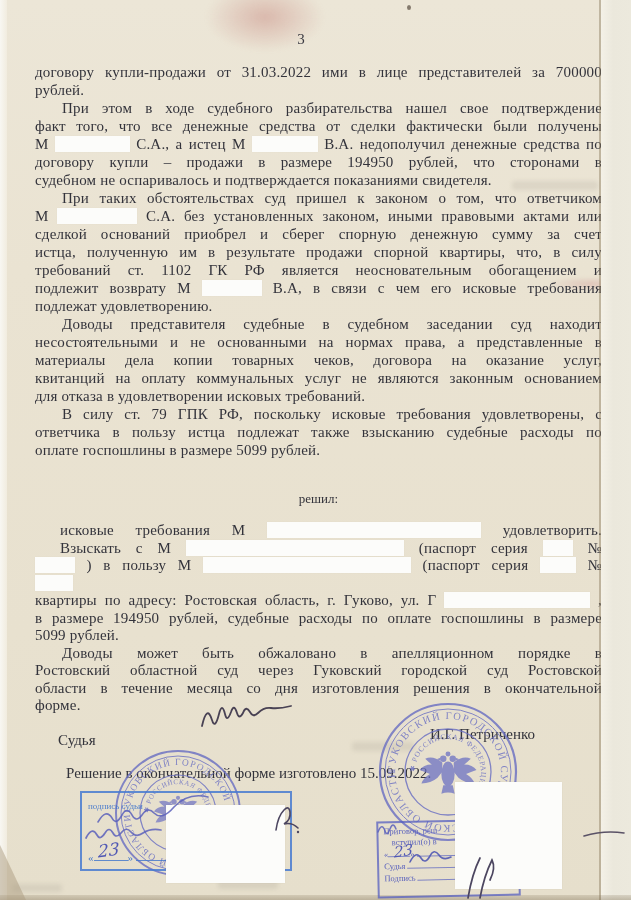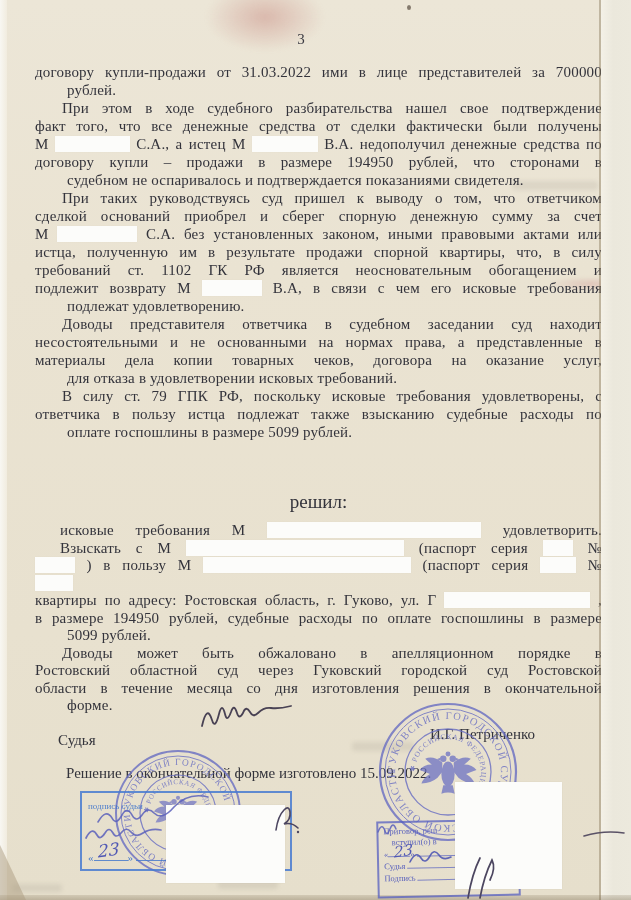--- a/index.html
+++ b/index.html
@@ -28,25 +28,25 @@
   .ghost{position:absolute;background:rgba(115,108,96,.12);filter:blur(2px);border-radius:3px;}
 
   
   .pagenum{position:absolute;left:0;top:31px;width:602px;text-align:center;
            font-size:15px;color:#3a3a42;}
   .tblock{position:absolute;left:35px;width:567px;color:#33333b;font-size:15px;}
   .blockA .ln{height:18px;line-height:18px;}
   .blockB .ln{height:17.5px;line-height:17.5px;}
   .ln{display:block;text-align:justify;text-align-last:justify;overflow:visible;
       letter-spacing:.2px;}
-  .ln.end{text-align-last:left;margin-left:32px;}
+  .ln.end{text-align-last:left;}
   .ind{text-indent:27px;}
   .ind2{text-indent:25px;}
   .reshil{position:absolute;left:35px;top:491px;width:567px;text-align:center;
-          font-size:19px;color:#33333b;}
+          font-size:13px;color:#33333b;}
   .redact{display:inline-block;height:16px;background:#fcfcfa;vertical-align:-3px;
           box-shadow:0 0 1px rgba(0,0,0,.06);}
 
   .sigline{position:absolute;font-size:15px;color:#33333b;}
 
   
   .whitebox{position:absolute;background:#fcfcfa;box-shadow:0 0 2px rgba(0,0,0,.05);z-index:40;}
   .seal{position:absolute;z-index:20;opacity:.82;filter:blur(.2px);}
   .copy-stamp{position:absolute;left:80px;top:791px;width:212px;height:80px;
               border:2px solid rgba(70,122,208,.85);color:#3f74cc;z-index:30;
@@ -82,30 +82,31 @@
   <div class="pagenum">3</div>
 
   <div class="tblock blockA" style="top:63px;">
     <div class="ln"><span>договору купли-продажи от 31.03.2022 ими в лице представителей за 700000</span></div>
     <div class="ln end"><span>рублей.</span></div>
     <div class="ln ind"><span>При этом в ходе судебного разбирательства нашел свое подтверждение</span></div>
     <div class="ln"><span>факт того, что все денежные средства от сделки фактически были получены</span></div>
     <div class="ln"><span>М</span> <span class="redact" style="width:75px"></span> <span>С.А., а истец М</span> <span class="redact" style="width:66px"></span> <span>В.А. недополучил денежные средства по</span></div>
     <div class="ln"><span>договору купли – продажи в размере 194950 рублей, что сторонами в</span></div>
     <div class="ln end"><span>судебном не оспаривалось и подтверждается показаниями свидетеля.</span></div>
-    <div class="ln ind"><span>При таких руководствуясь суд пришел к выводу о том, что ответчиком</span></div>
+    <div class="ln ind"><span>При таких обстоятельствах суд пришел к законом о том, что ответчиком</span></div>
+    <div class="ln"><span>М</span> <span class="redact" style="width:80px"></span> <span>С.А. без установленных законом, иными правовыми актами или</span></div>
     <div class="ln"><span>сделкой оснований приобрел и сберег спорную денежную сумму за счет</span></div>
-    <div class="ln"><span>М</span> <span class="redact" style="width:80px"></span> <span>С.А. без установленных законом, иными правовыми актами или</span></div>
     <div class="ln"><span>истца, полученную им в результате продажи спорной квартиры, что, в силу</span></div>
     <div class="ln"><span>требований ст. 1102 ГК РФ является неосновательным обогащением и</span></div>
     <div class="ln"><span>подлежит возврату М</span> <span class="redact" style="width:60px"></span> <span>В.А, в связи с чем его исковые требования</span></div>
     <div class="ln end"><span>подлежат удовлетворению.</span></div>
-    <div class="ln ind"><span>Доводы представителя ответчика в судебном заседании суд находит</span></div>
+    <div class="ln ind"><span>Доводы представителя судебные в судебном заседании суд находит</span></div>
     <div class="ln"><span>несостоятельными и не основанными на нормах права, а представленные в</span></div>
     <div class="ln"><span>материалы дела копии товарных чеков, договора на оказание услуг,</span></div>
+    <div class="ln"><span>квитанций на оплату коммунальных услуг не являются законным основанием</span></div>
     <div class="ln end"><span>для отказа в удовлетворении исковых требований.</span></div>
     <div class="ln ind"><span>В силу ст. 79 ГПК РФ, поскольку исковые требования удовлетворены, с</span></div>
     <div class="ln"><span>ответчика в пользу истца подлежат также взысканию судебные расходы по</span></div>
     <div class="ln end"><span>оплате госпошлины в размере 5099 рублей.</span></div>
   </div>
 
   <div class="reshil">решил:</div>
 
   <div class="tblock blockB" style="top:522px;">
     <div class="ln ind2"><span>исковые требования М</span> <span class="redact" style="width:214px"></span> <span>удовлетворить.</span></div>

